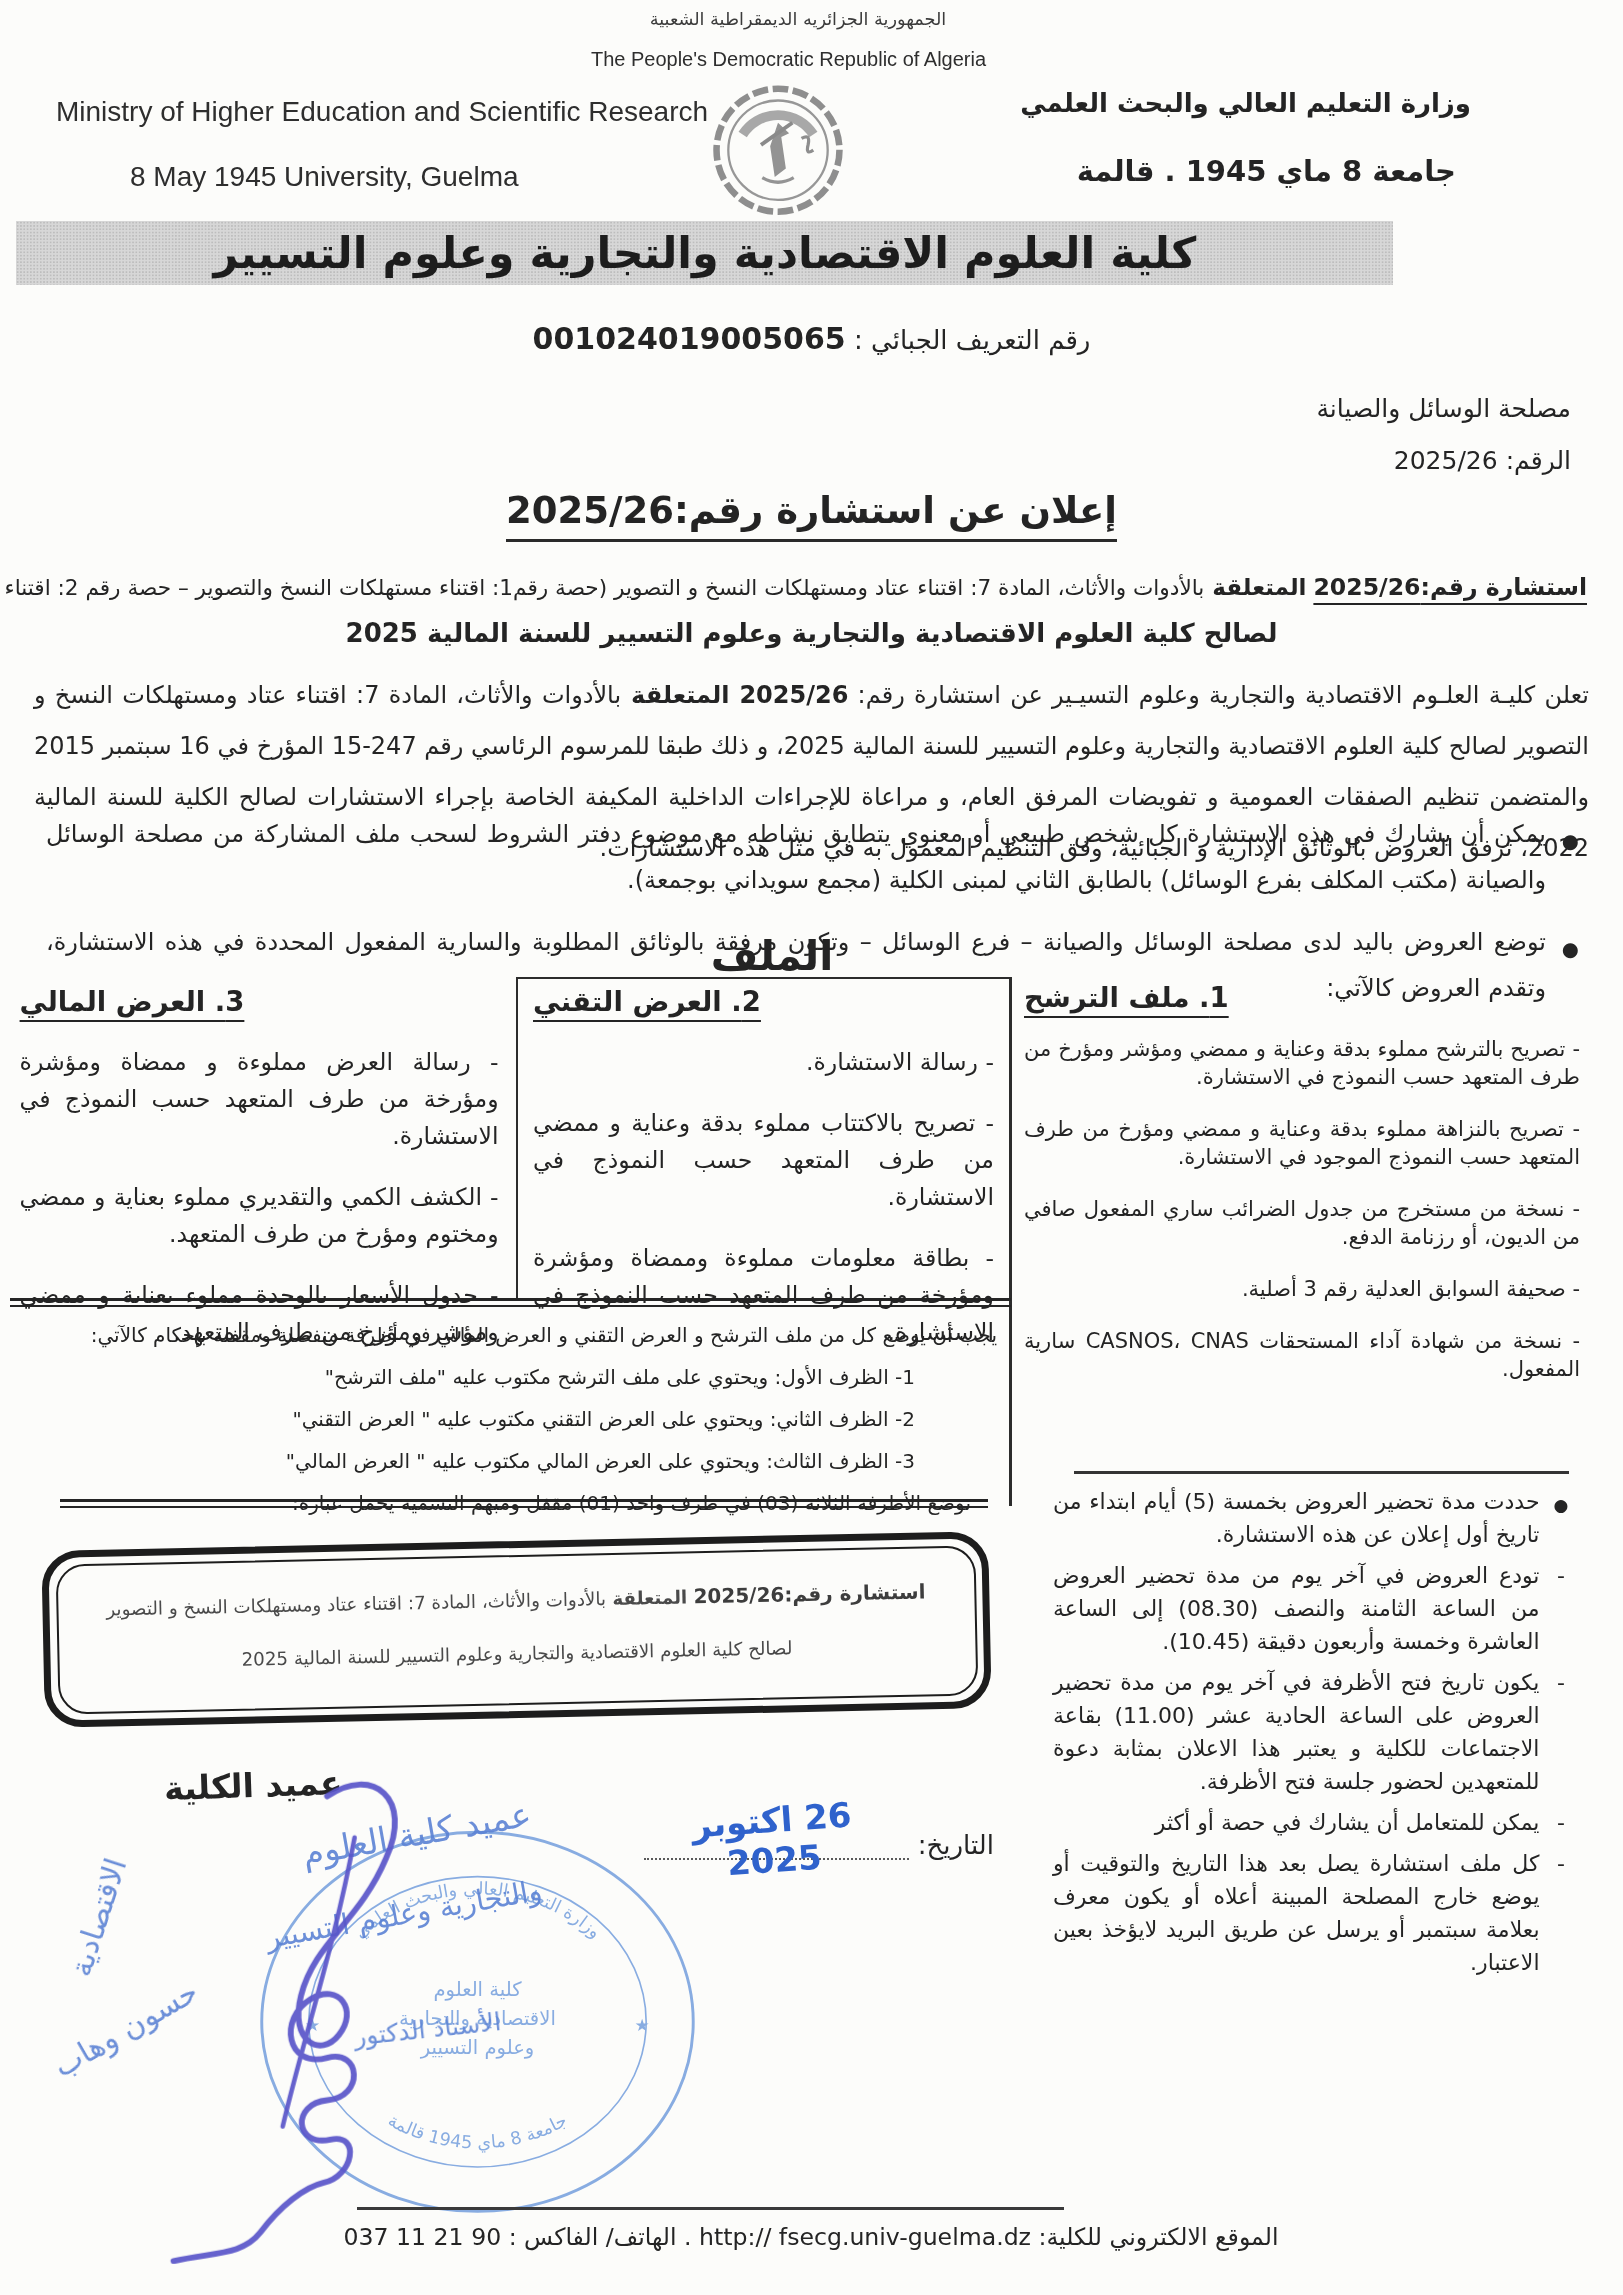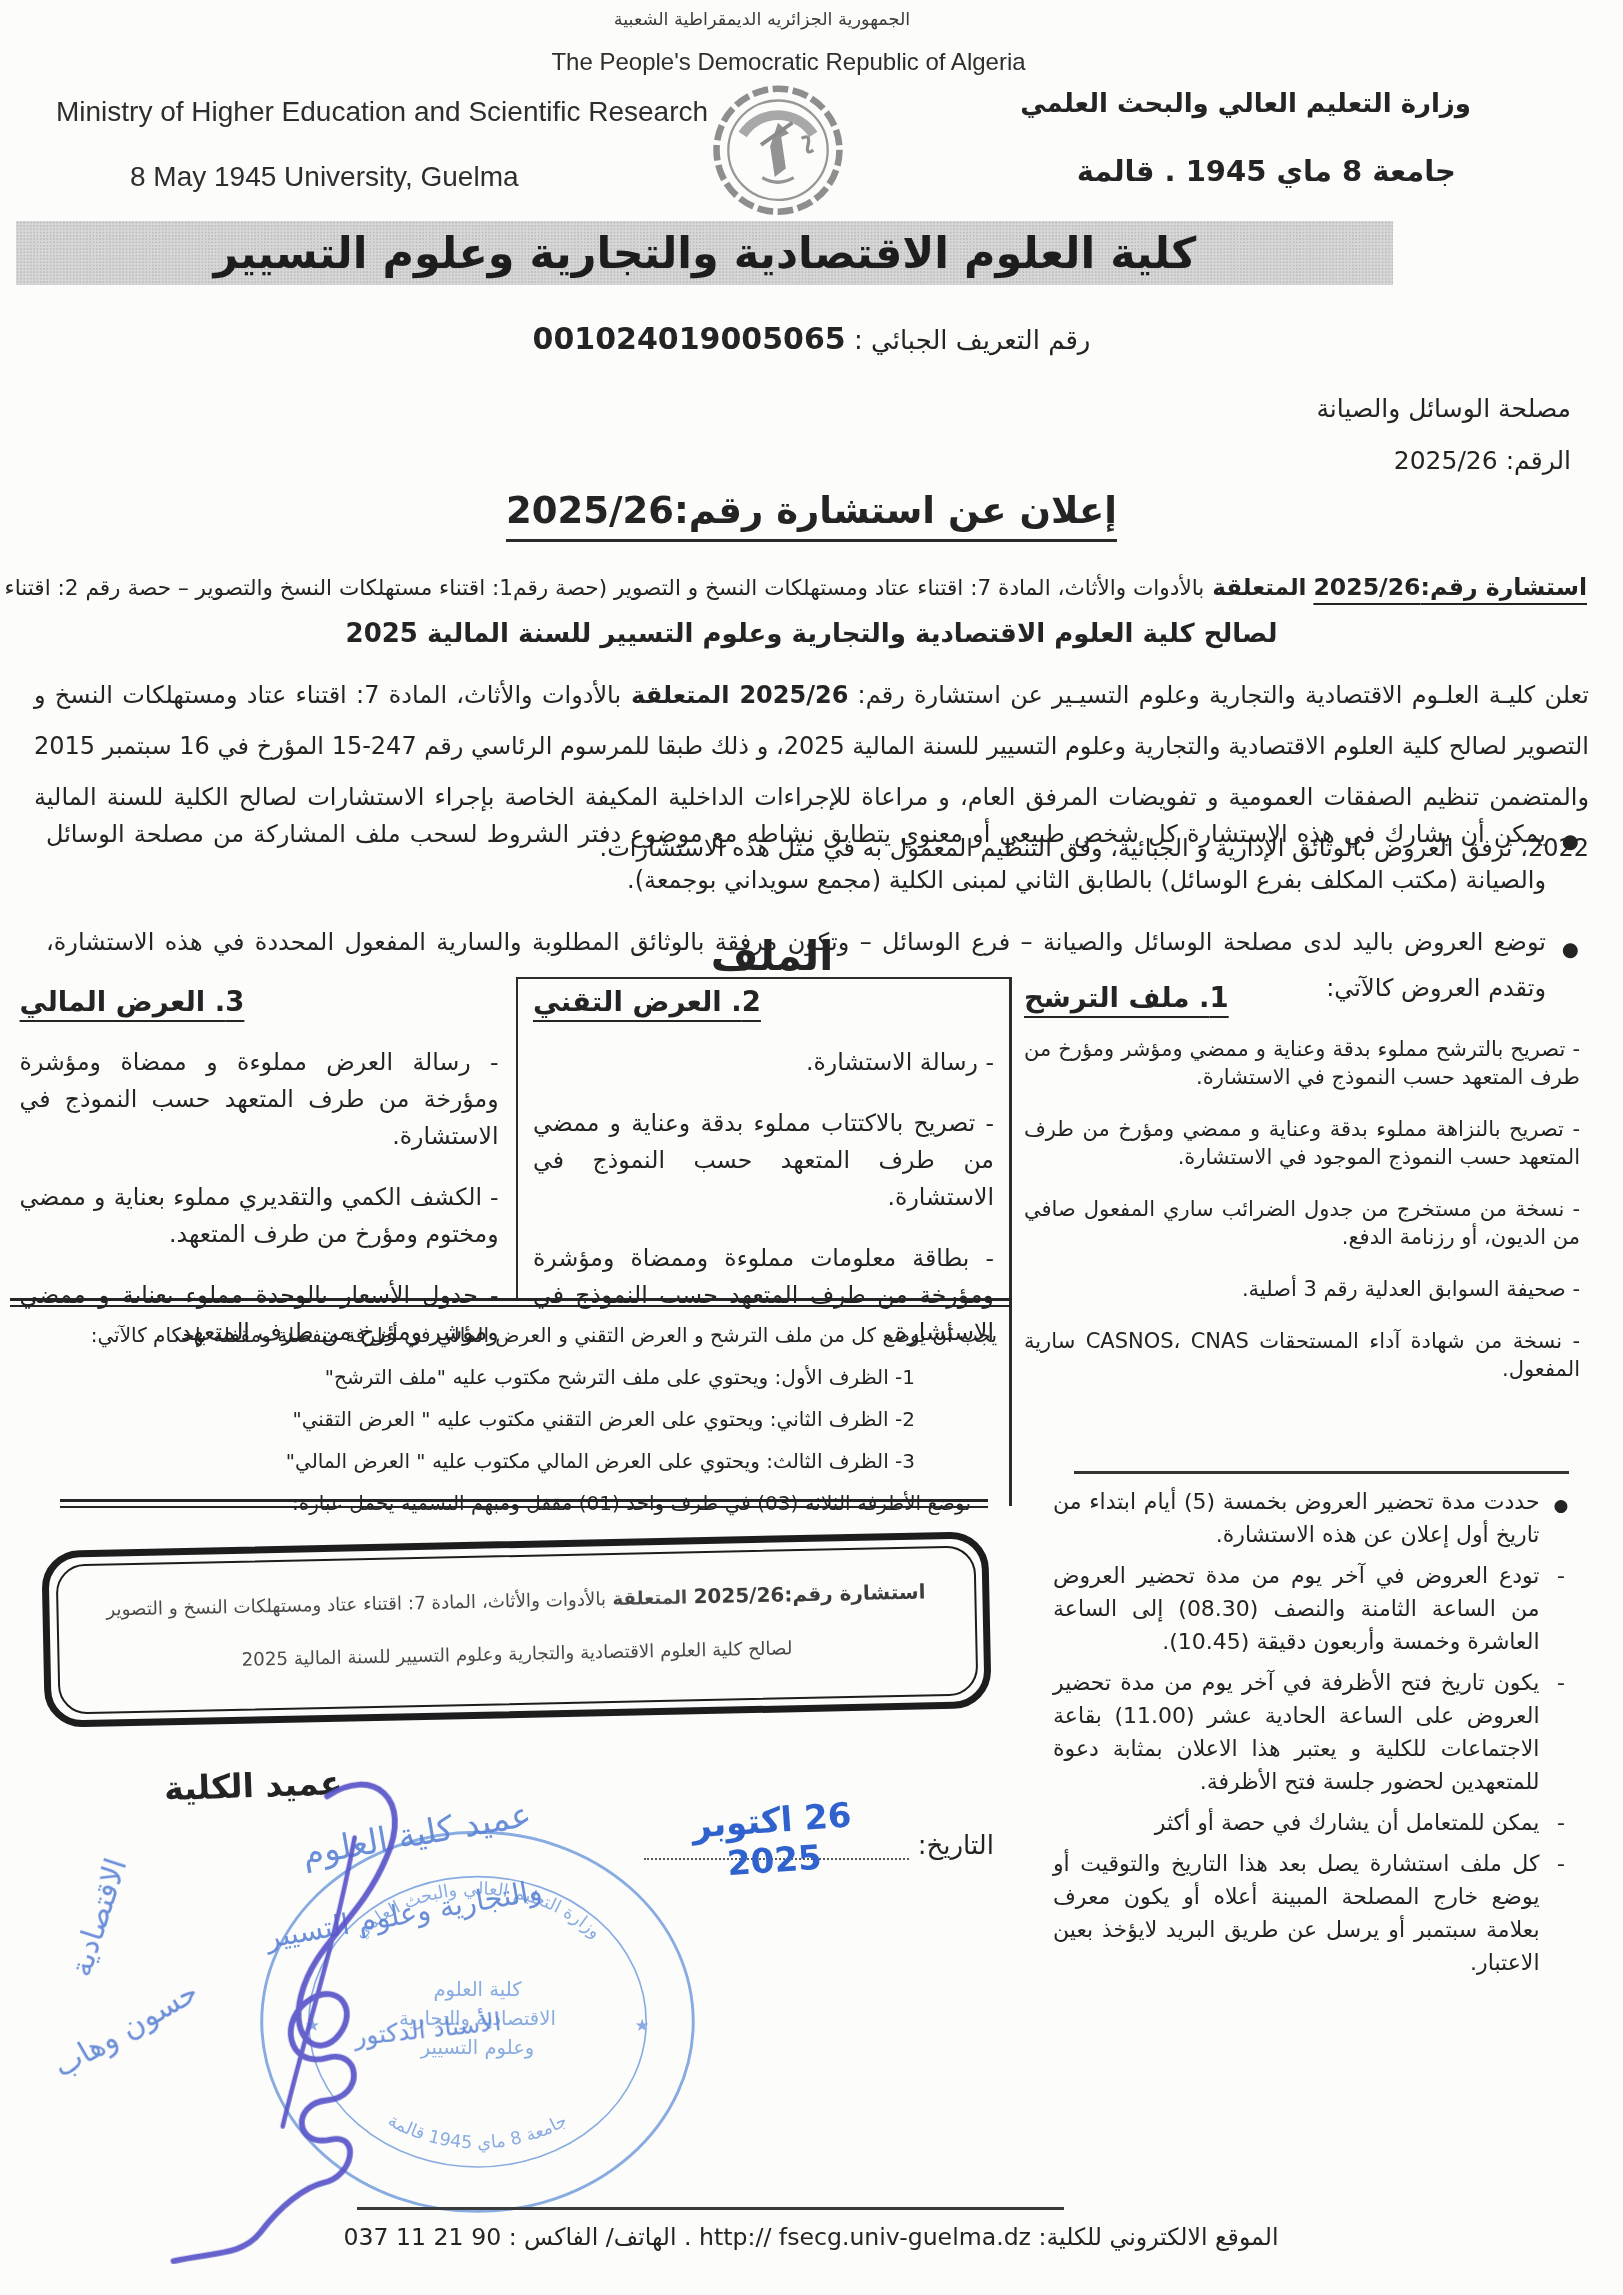--- a/index.html
+++ b/index.html
@@ -6,22 +6,22 @@
     --ink:#242424; --banner-bg:#d7d7d7; --stamp-blue:#6f9bdc;
     --signature-ink:#5a55c9; --handwriting-blue:#5b82d4; --date-stamp-blue:#2f62cc;
   }
   *{box-sizing:border-box; margin:0; padding:0;}
   body{background:#9a9a9a; font-family:"DejaVu Sans", sans-serif;}
   .page{position:relative; width:1623px; height:2295px; background:#fcfcfa; color:var(--ink); overflow:hidden;}
   .abs{position:absolute;}
   .rtl{direction:rtl; unicode-bidi:plaintext;}
   .latin{font-family:"Liberation Sans","DejaVu Sans",sans-serif;}
 
-  #republic-ar{top:9.2px; left:592px; width:340px; text-align:center; font-size:17.7px; color:#3b3b3b;}
-  #republic-en{top:48px; left:458px; width:661px; text-align:center; font-size:24px; color:#2e2e2e;}
+  #republic-ar{top:9.2px; left:628px; width:340px; text-align:center; font-size:17.7px; color:#3b3b3b;}
+  #republic-en{top:48px; left:458px; width:661px; text-align:center; font-size:20px; color:#2e2e2e;}
   #ministry-en{top:96px; left:56px; font-size:28px; color:#2e2e2e;}
   #ministry-ar{top:88px; right:152px; font-size:26px; font-weight:bold;}
   #univ-en{top:161px; left:130px; font-size:28px; color:#2e2e2e;}
   #univ-ar{top:154px; right:167px; font-size:29px; font-weight:bold;}
 
   #emblem{top:82px; left:710px; width:136px; height:139px;}
 
   #banner{top:221px; left:16.4px; width:1377px; height:64px;
     background-color:var(--banner-bg);
     background-image:radial-gradient(#bdbdbd 0.8px, transparent 0.8px), radial-gradient(#c6c6c6 0.7px, transparent 0.7px);

